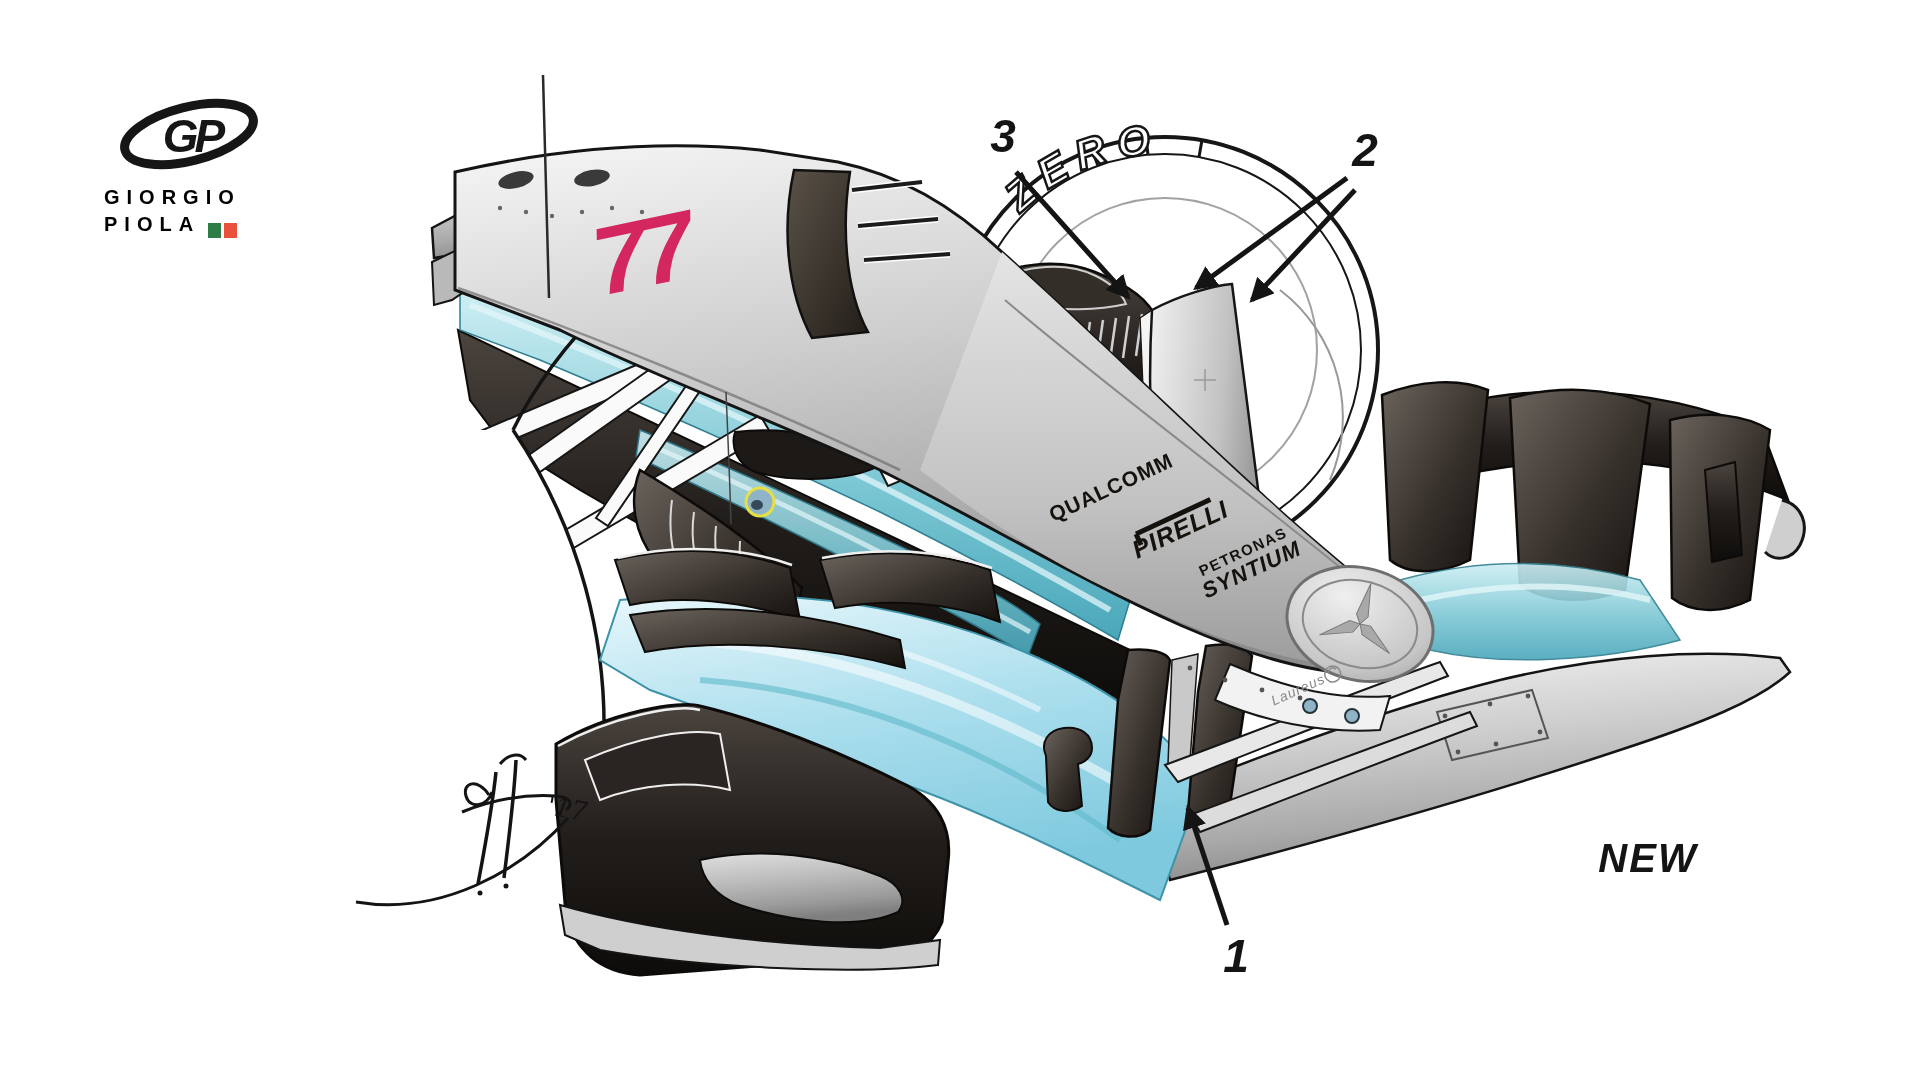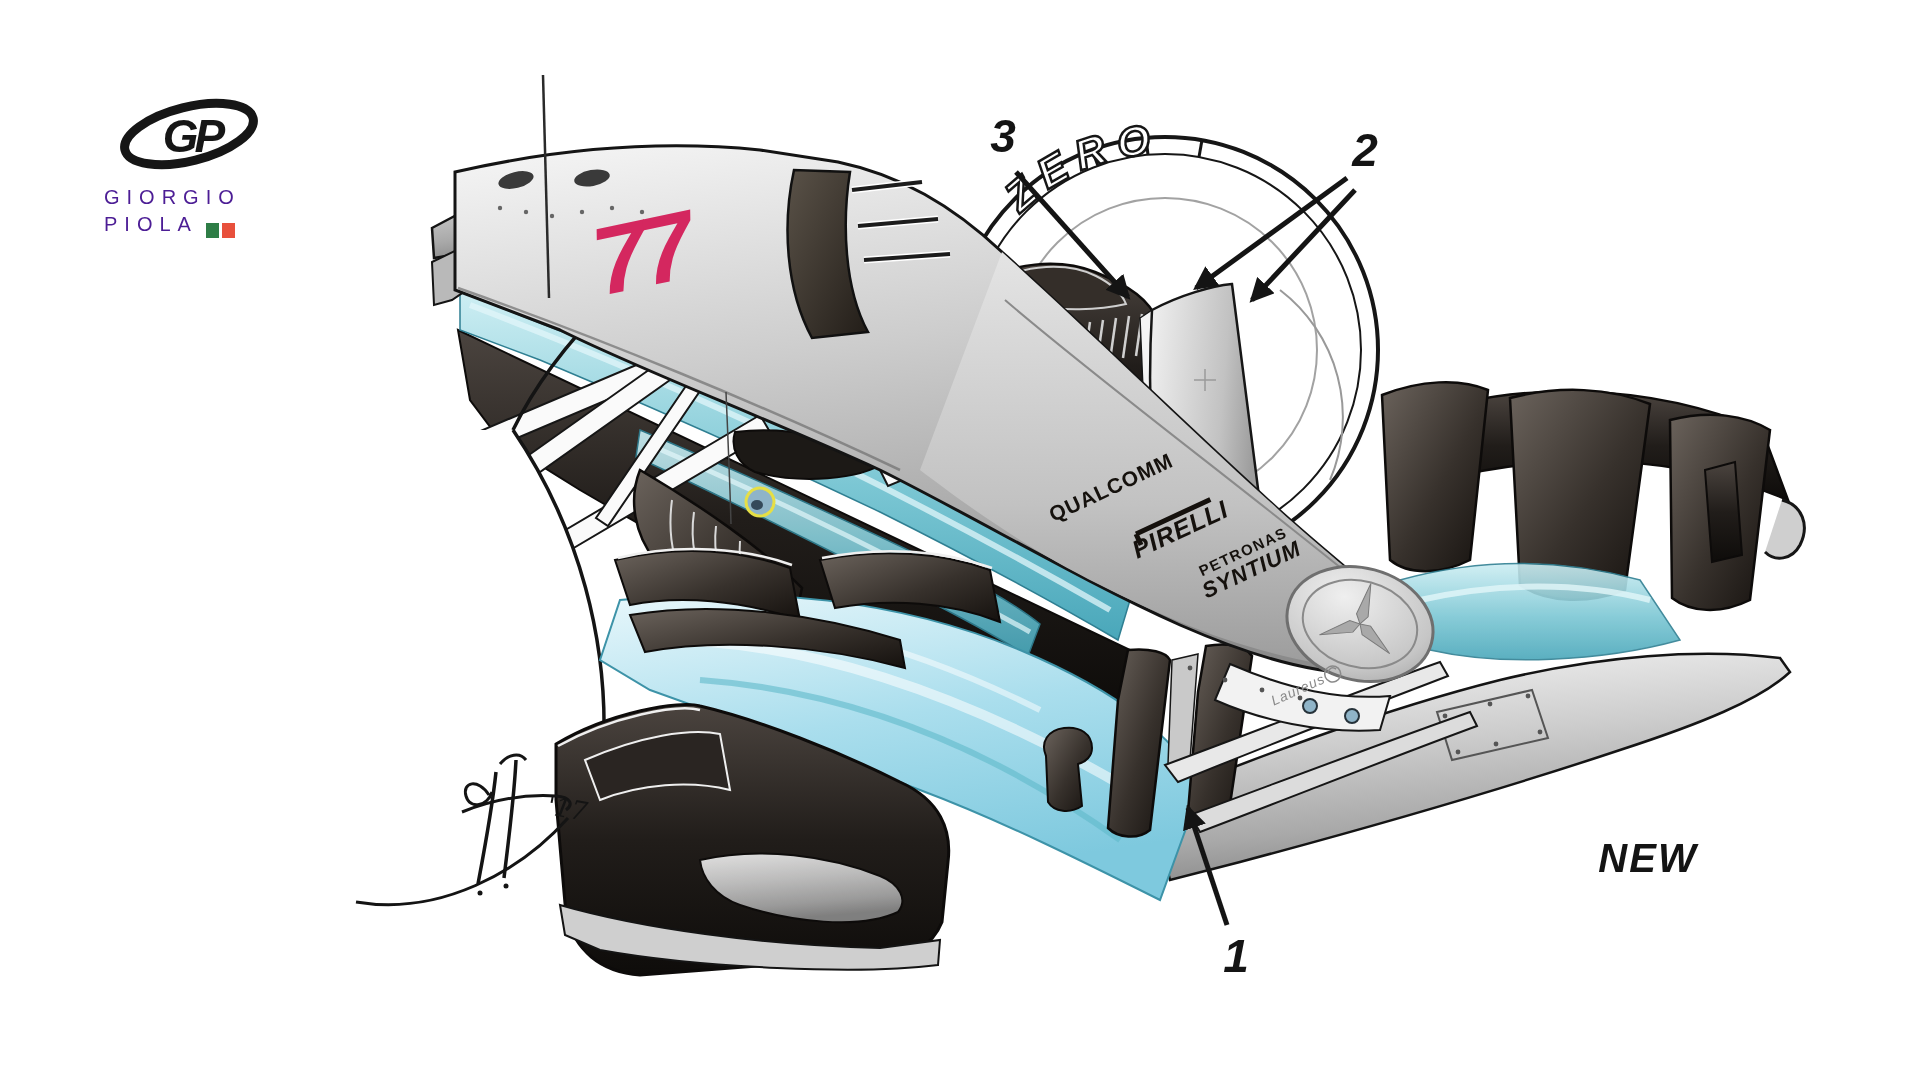--- a/index.html
+++ b/index.html
@@ -1,21 +1,21 @@
 <!DOCTYPE html>
 <html><head>
 <meta charset="utf-8">
 <style>
   html,body{margin:0;padding:0;background:#ffffff;}
   .stage{position:relative;width:1920px;height:1080px;background:#ffffff;overflow:hidden;
          font-family:"Liberation Sans", sans-serif;padding-left:41px;}
   .artist-logo{position:absolute;left:104px;top:92px;width:170px;color:#111;}
   .artist-logo .mono{display:block;margin:0 auto;}
-  .artist-logo .line{font-weight:normal;font-size:20px;letter-spacing:7px;line-height:1.35;
-                     color:#4c1d95;white-space:nowrap;}
+  .artist-logo .line{font-weight:bold;font-size:20px;letter-spacing:7px;line-height:1.35;
+                     color:#000000;white-space:nowrap;}
   .artist-logo .line2{display:flex;align-items:flex-end;gap:6px;}
   .flag{display:inline-flex;gap:3px;margin-left:2px;}
   .flag span{width:13px;height:15px;display:inline-block;}
   .illo{position:absolute;left:0;top:0;}
   text{font-family:"Liberation Sans", sans-serif;}
   .callout-num{font-size:46px;font-weight:bold;font-style:italic;fill:#141414;}
   .new-label{font-size:40px;font-weight:bold;font-style:italic;fill:#141414;letter-spacing:2px;}
   .sig-year{font-family:"DejaVu Serif", serif;font-style:italic;font-size:26px;fill:#141414;}
 </style>
 </head>

